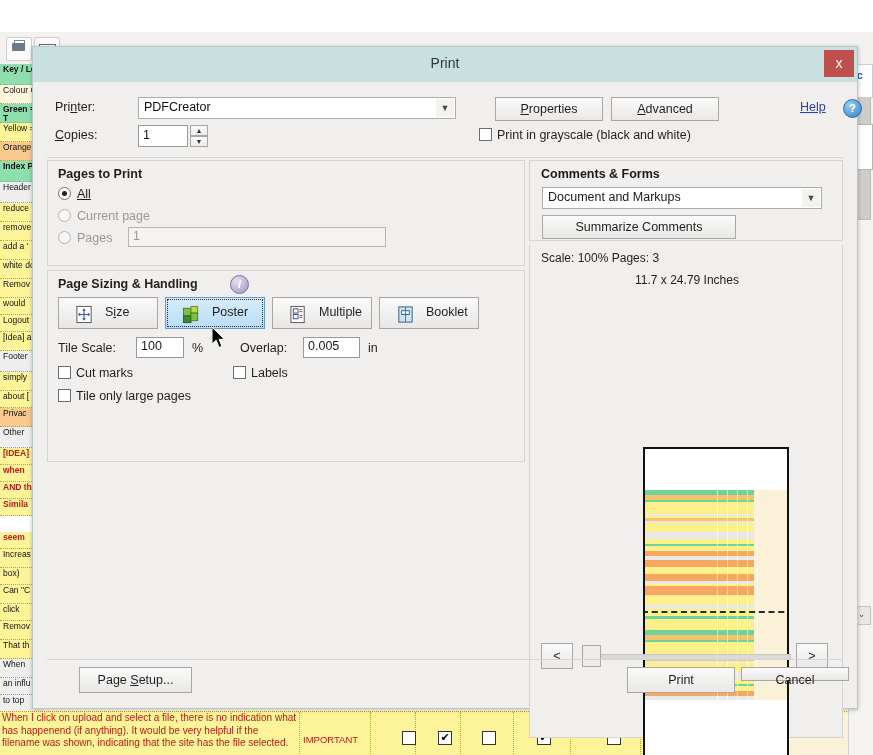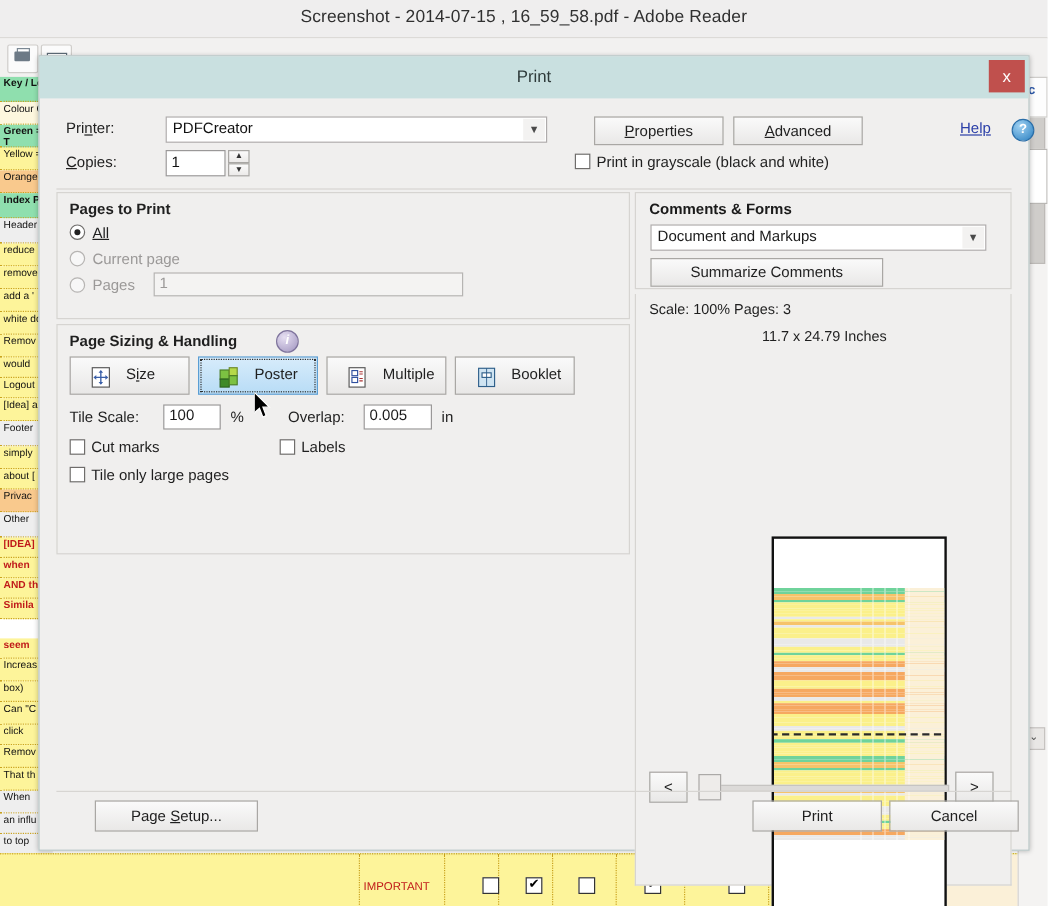--- a/index.html
+++ b/index.html
@@ -237,35 +237,32 @@
   #nav-prev{position:absolute;left:11px;top:398px;width:32px;height:26px;line-height:24px;}
   #nav-next{position:absolute;left:266px;top:398px;width:32px;height:26px;line-height:24px;}
   #nav-slider{position:absolute;left:57px;top:409px;width:202px;height:4px;background:#dcdad8;border:1px solid #c6c4c2;}
   #nav-thumb{position:absolute;left:52px;top:400px;width:17px;height:20px;background:#eeecea;border:1px solid #aba9a7;}
   #nav-thumb:after{content:"";position:absolute;left:-1px;top:13px;width:0;height:0;
     border-left:8.5px solid transparent;border-right:8.5px solid transparent;border-top:7px solid #eeecea;}
   #page-of{position:absolute;left:0;top:432px;width:314px;text-align:center;font-size:12.5px;}
 
   
   #dlg-footer{position:absolute;left:0;top:584px;width:812px;height:36px;}
-  #btn-pagesetup{position:absolute;left:40px;top:0;width:136px;height:26px;line-height:24px;}
+  #btn-pagesetup{position:absolute;left:40px;top:0;width:113px;height:26px;line-height:24px;}
   #btn-print{position:absolute;left:588px;top:0;width:108px;height:26px;line-height:24px;}
-  #btn-cancel{position:absolute;left:702px;top:0;width:108px;height:26px;line-height:24px;}
+  #btn-cancel{position:absolute;left:702px;top:0;width:108px;height:14px;line-height:24px;}
 
   
   #cursor{position:absolute;left:212px;top:327px;width:15px;height:22px;pointer-events:none;}
 </style>
 </head>
 <body>
 
 <div id="app-window">
 
-  <div class="app-titlebar">
-    <div class="app-title">Screenshot - 2014-07-15 , 16_59_58.pdf - Adobe Reader</div>
-  </div>
 
   <div class="app-toolbar">
     <div class="tb-icon tb-print"></div>
     <div class="tb-icon tb-mail"></div>
   </div>
 
   <div id="doc-pane">
     <div class="doc-col" id="doc-col">
         <div class="doc-row r-green" style="height: 18px;">Key / Le</div>
         <div class="doc-row r-pale" style="height: 16px;">Colour Co</div>
@@ -301,20 +298,21 @@
         <div class="doc-row r-grey" style="height: 16px;">When</div>
         <div class="doc-row r-grey" style="height: 14px;">an influ</div>
         <div class="doc-row r-grey" style="height: 14px;">to top</div>
         <div class="doc-row r-orange" style="height: 16px;">Unans</div>
         <div class="doc-row r-green" style="height: 18px;">Index /</div>
         <div class="doc-row r-yellow" style="height: 16px;">Remove b</div>
       </div>
   </div>
 
   <div id="doc-bottom">
+    <div class="bb-text">When I click on upload and select a file, there is no indication what has happenend (if anything). It would be very helpful if the filename was shown, indicating that the site has the file selected.</div>
     <div class="bb-imp">IMPORTANT</div>
     <div class="vline" style="left:299px"></div>
     <div class="vline" style="left:370px"></div>
     <div class="vline" style="left:415px"></div>
     <div class="vline" style="left:460px"></div>
     <div class="vline" style="left:513px"></div>
     <div class="vline" style="left:570px"></div>
     <div class="vline" style="left:640px"></div>
     <div class="cb" style="left:402px"></div>
     <div class="cb" style="left:438px">✔</div>

